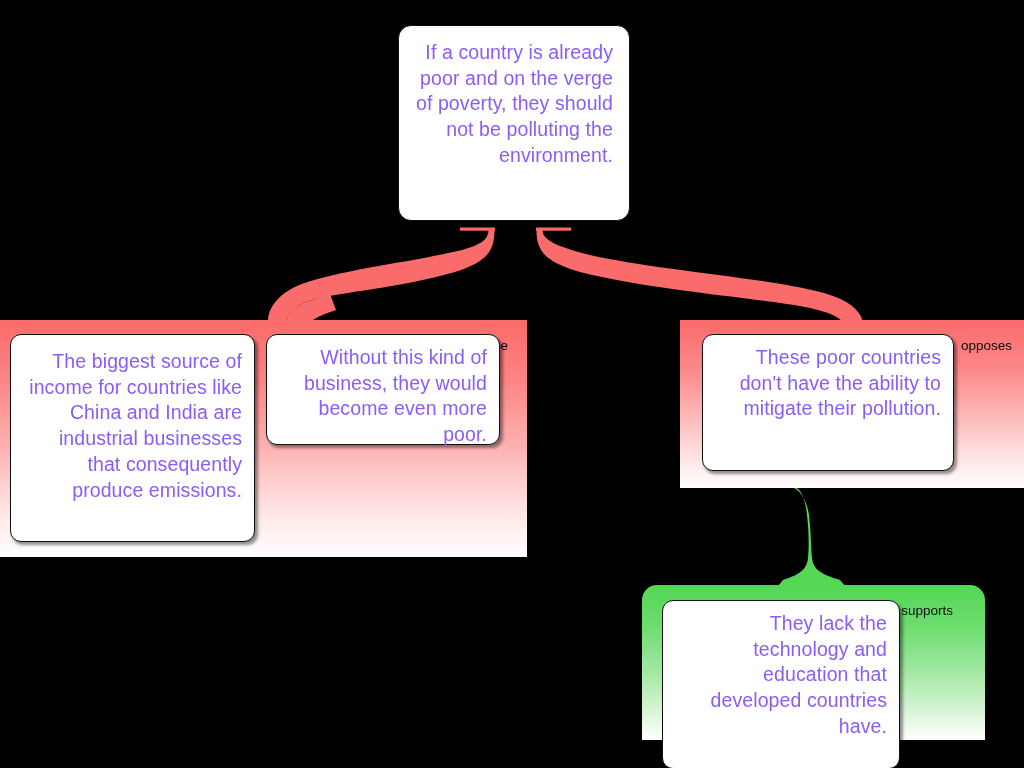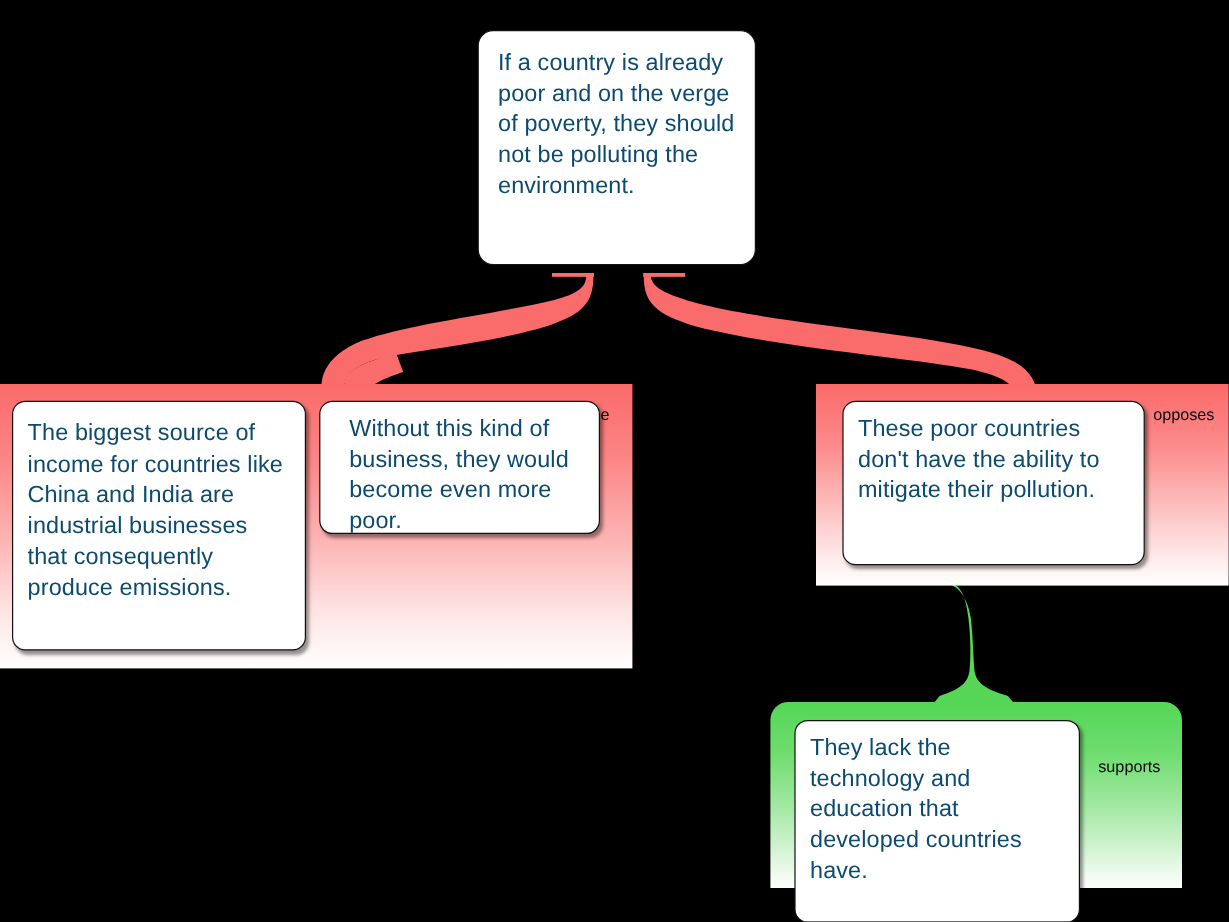--- a/index.html
+++ b/index.html
@@ -7,22 +7,22 @@
        font-family:"Liberation Sans","DejaVu Sans",sans-serif;}
   #stage{position:relative;width:1024px;height:768px;background:#000;}
 
   .panel{position:absolute;overflow:visible;}
   .panel .reltag{position:absolute;color:#0a0a0a;font-size:13.5px;
       line-height:1;white-space:nowrap;}
 
   .card{position:absolute;background:#fff;border:1.3px solid #111;
         border-radius:11px;box-shadow:2.5px 3px 3px rgba(0,0,0,.42);
         box-sizing:border-box;}
-  .card .txt{font-size:19.5px;line-height:25.7px;color:#0c4a6e;
-        white-space:pre-line;letter-spacing:.1px;}
+  .card .txt{font-size:19.5px;line-height:25.7px;color:#8b5cf6;
+        white-space:pre-line;letter-spacing:.1px;text-align:right;}
 
   #root-card{left:398px;top:25px;width:232px;height:196px;
         border-radius:13px;padding:14px 16px 0 16px;}
 
   #panel-left{left:0px;top:320px;width:527px;height:237px;
         background:linear-gradient(180deg,#fb6a6a 0%,#fc8585 26%,
                    #fdb4b4 55%,#fee4e4 80%,#ffffff 100%);}
   #panel-left .reltag{right:19px;top:19px;}
   #card-l1{left:10px;top:14px;width:245px;height:208px;padding:14px 12px 0 12px;}
   #card-l2{left:266px;top:14px;width:234px;height:111px;padding:10px 12px 0 24px;}
@@ -30,21 +30,21 @@
   #panel-right{left:680px;top:320px;width:344px;height:168px;
         background:linear-gradient(180deg,#fb6a6a 0%,#fc8a8a 30%,
                    #fdbdbd 60%,#fee8e8 85%,#ffffff 100%);}
   #panel-right .reltag{right:12px;top:19px;}
   #card-r1{left:22px;top:14px;width:252px;height:137px;padding:10px 12px 0 12px;}
 
   #panel-green{left:642px;top:585px;width:343px;height:155px;
         border-top-left-radius:15px;border-top-right-radius:15px;
         background:linear-gradient(180deg,#53d655 0%,#6fdd70 28%,
                    #a6e9a6 58%,#ddf6dd 84%,#ffffff 100%);}
-  #panel-green .reltag{right:18px;top:19px;margin-top:28px;}
+  #panel-green .reltag{right:32px;top:19px;}
   #card-g1{left:20px;top:15px;width:238px;height:169px;padding:10px 12px 0 12px;}
 
   #links{position:absolute;left:0;top:0;width:1024px;height:768px;
          pointer-events:none;}
 </style>
 </head>
 <body>
 
 <div id="stage">
 

